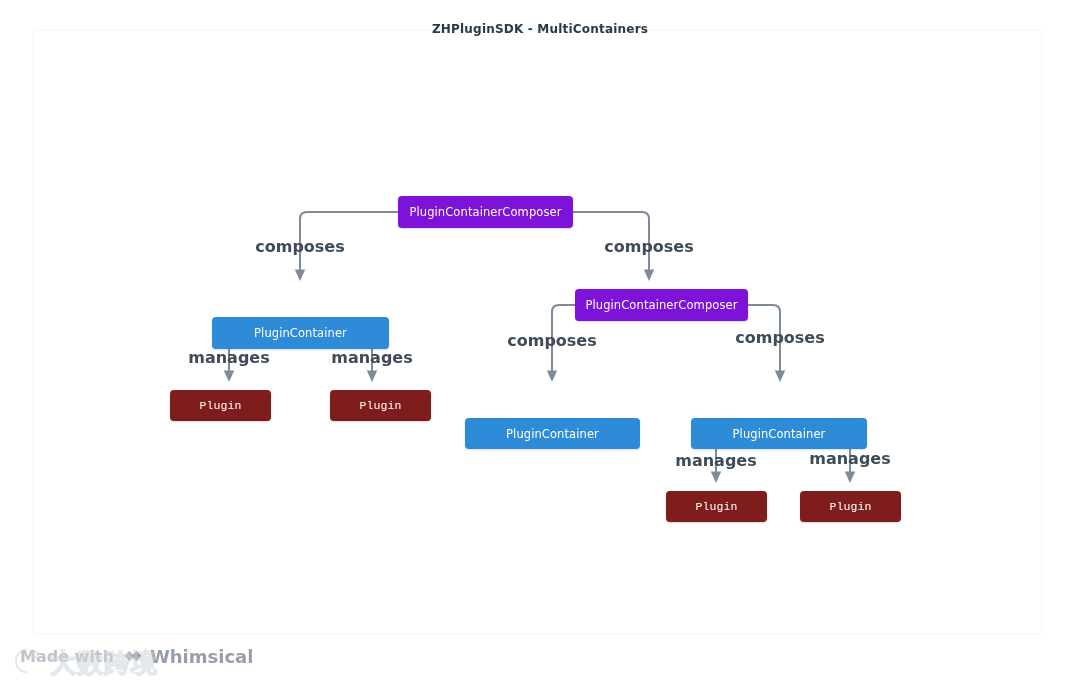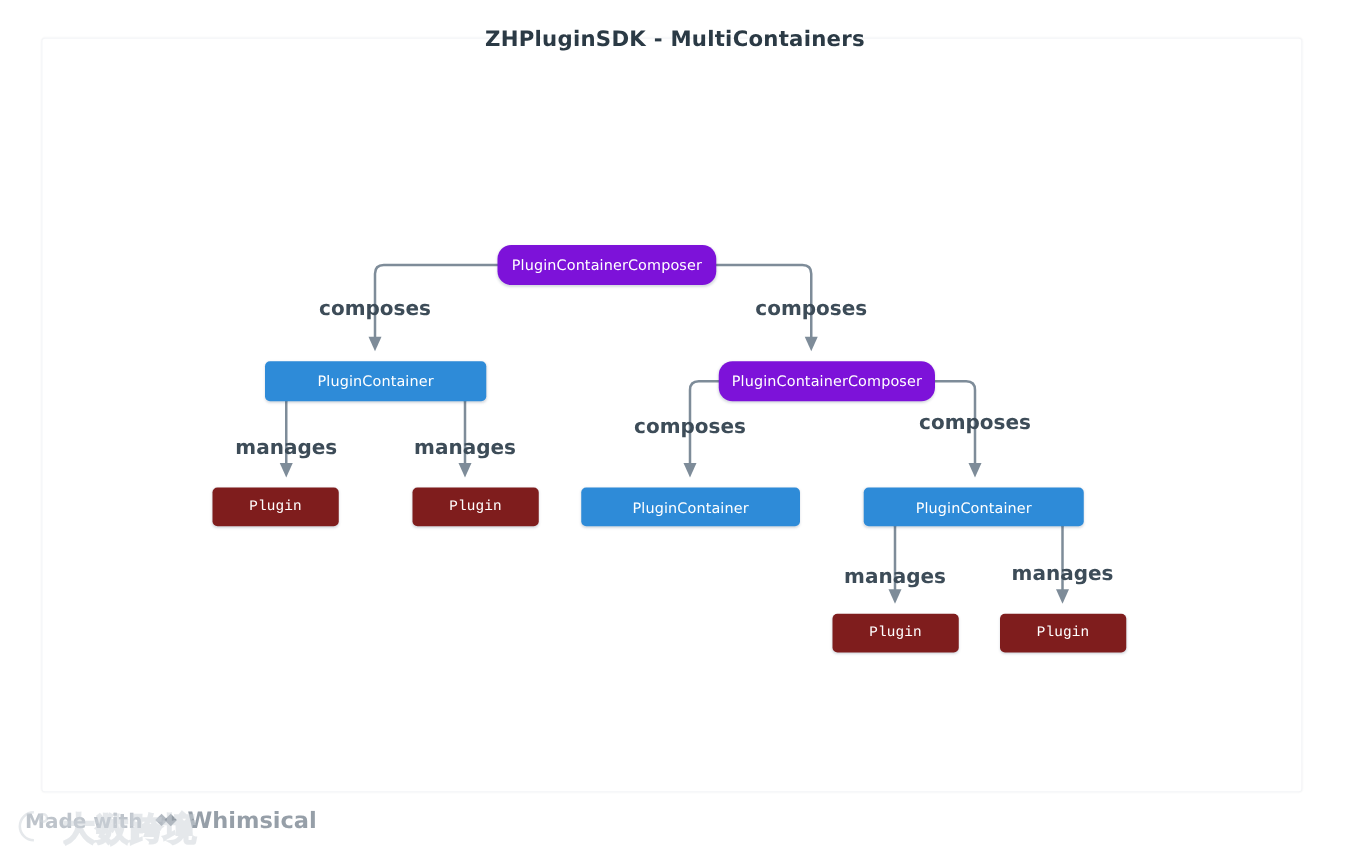--- a/index.html
+++ b/index.html
@@ -28,21 +28,21 @@
     box-shadow: 0 0 0 1px rgba(0,0,0,0.012);
   }
 
   
   #diagram-title {
     position: absolute;
     left: 0;
     top: 22px;
     width: 100%;
     text-align: center;
-    font-size: 17px;
+    font-size: 12px;
     font-weight: bold;
     letter-spacing: 0.2px;
     color: #2b3a45;
   }
 
   
   #edges {
     position: absolute;
     left: 0;
     top: 0;
@@ -57,22 +57,22 @@
     display: flex;
     align-items: center;
     justify-content: center;
     border-radius: 4px;
     color: #ffffff;
     font-size: 11.5px;
     letter-spacing: 0.1px;
     box-shadow: 0 1px 2px rgba(23,43,77,0.18);
     white-space: nowrap;
   }
-  .node.composer { background: #7D12D9; border-radius: 11px; }
-  .node.container { background: #2E8BD8; }
+  .node.composer { background: #7D12D9; }
+  .node.container { background: #2E8BD8; margin-top: 28px; }
   .node.plugin    { background: #7f1d1d; font-family: Liberation Mono, monospace; }
 
   
   .edge-label {
     position: absolute;
     font-size: 16px;
     color: #3d4c58;
     white-space: nowrap;
     transform: translateX(-50%);
     font-weight: bold;

